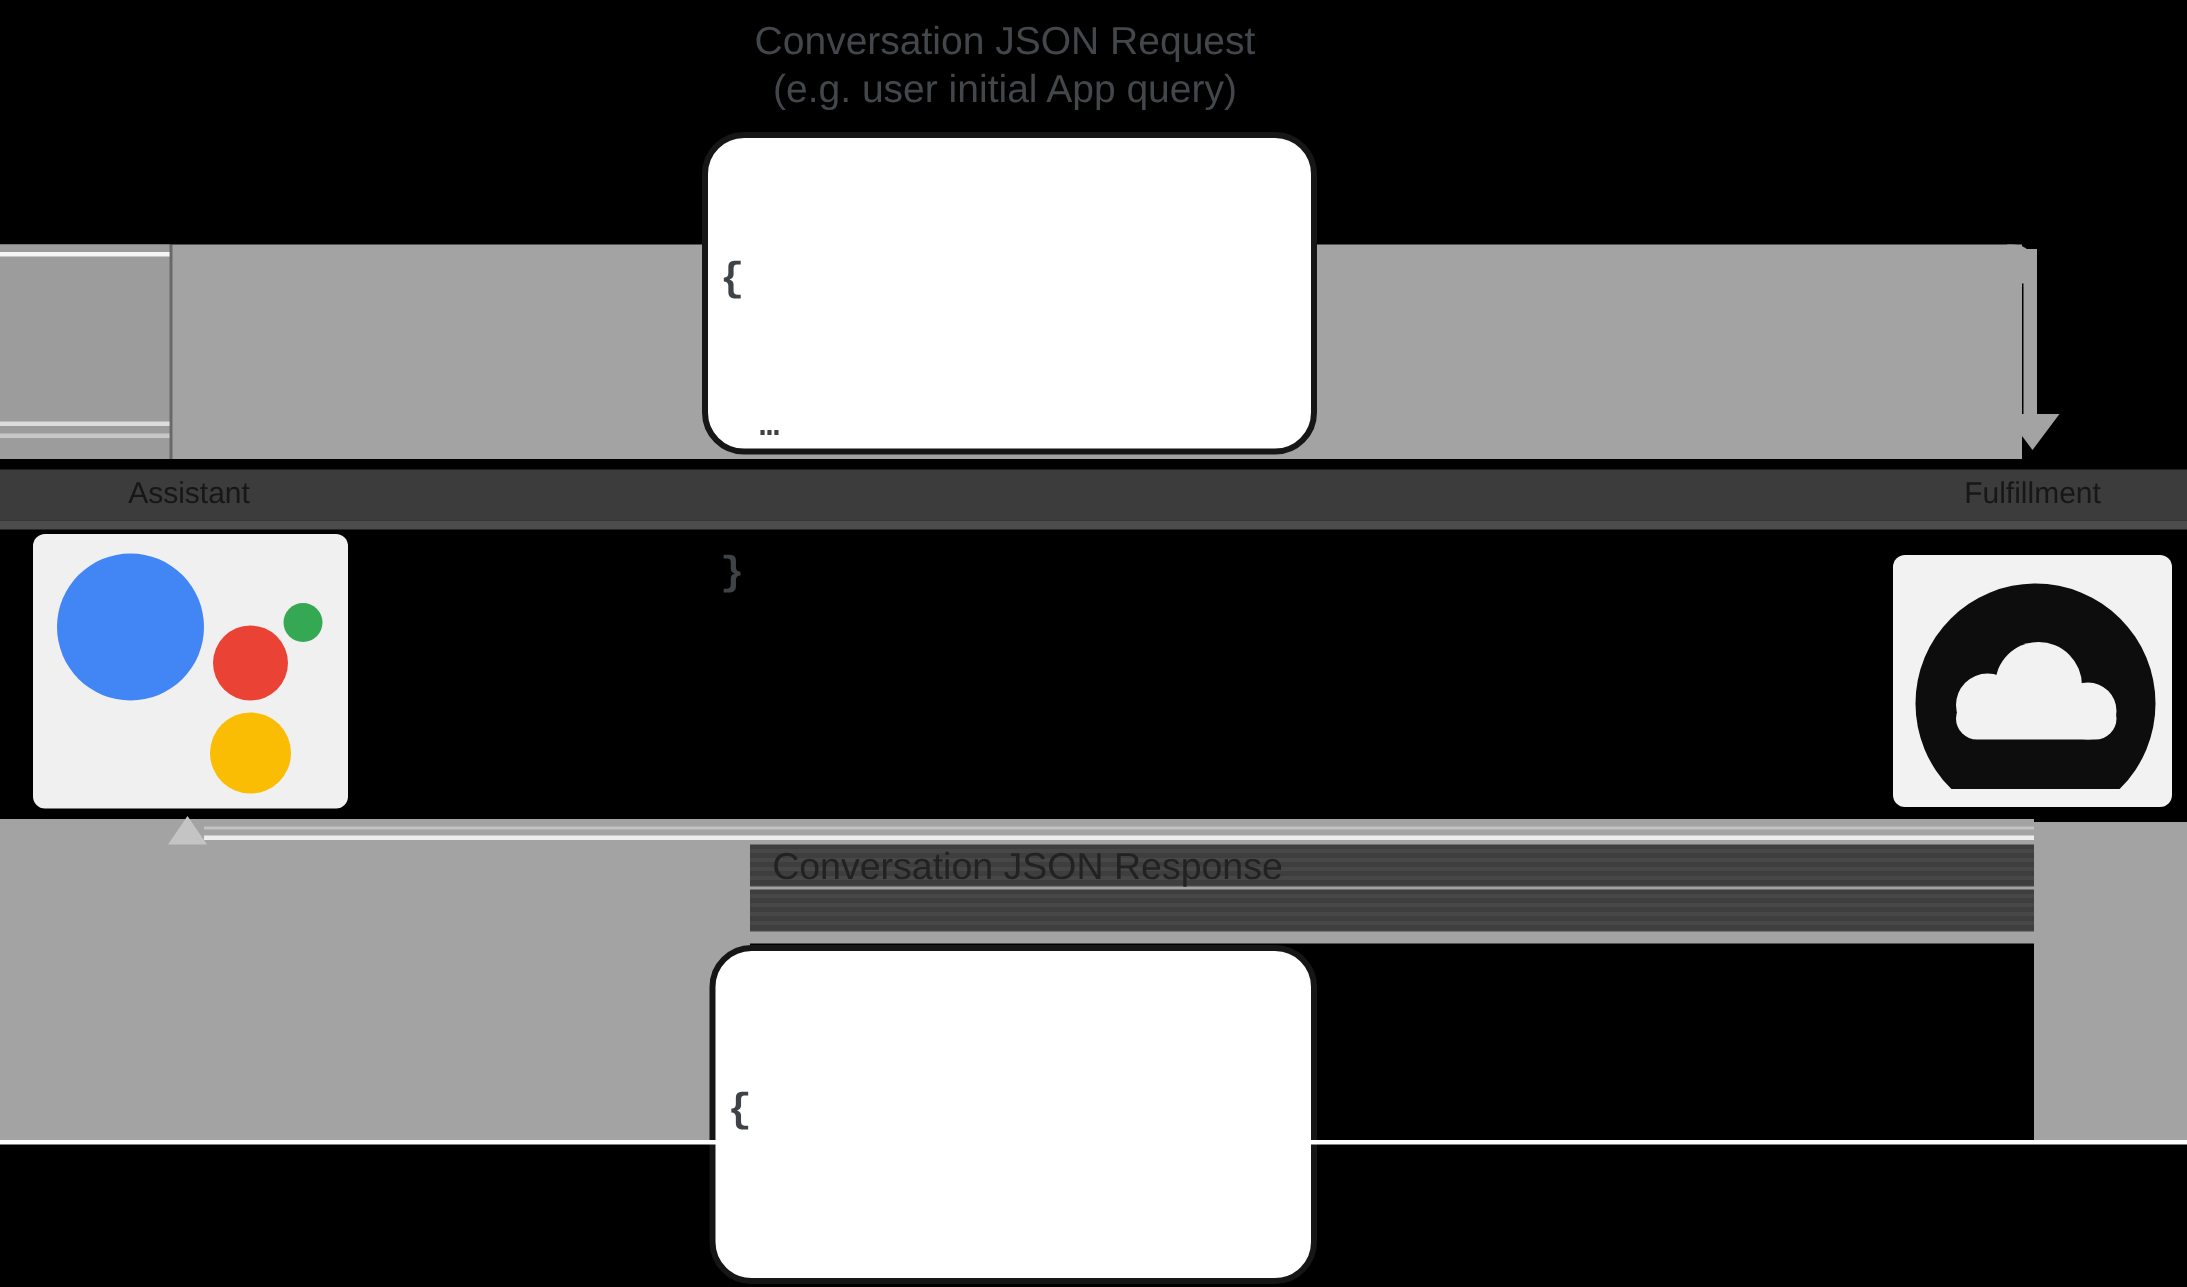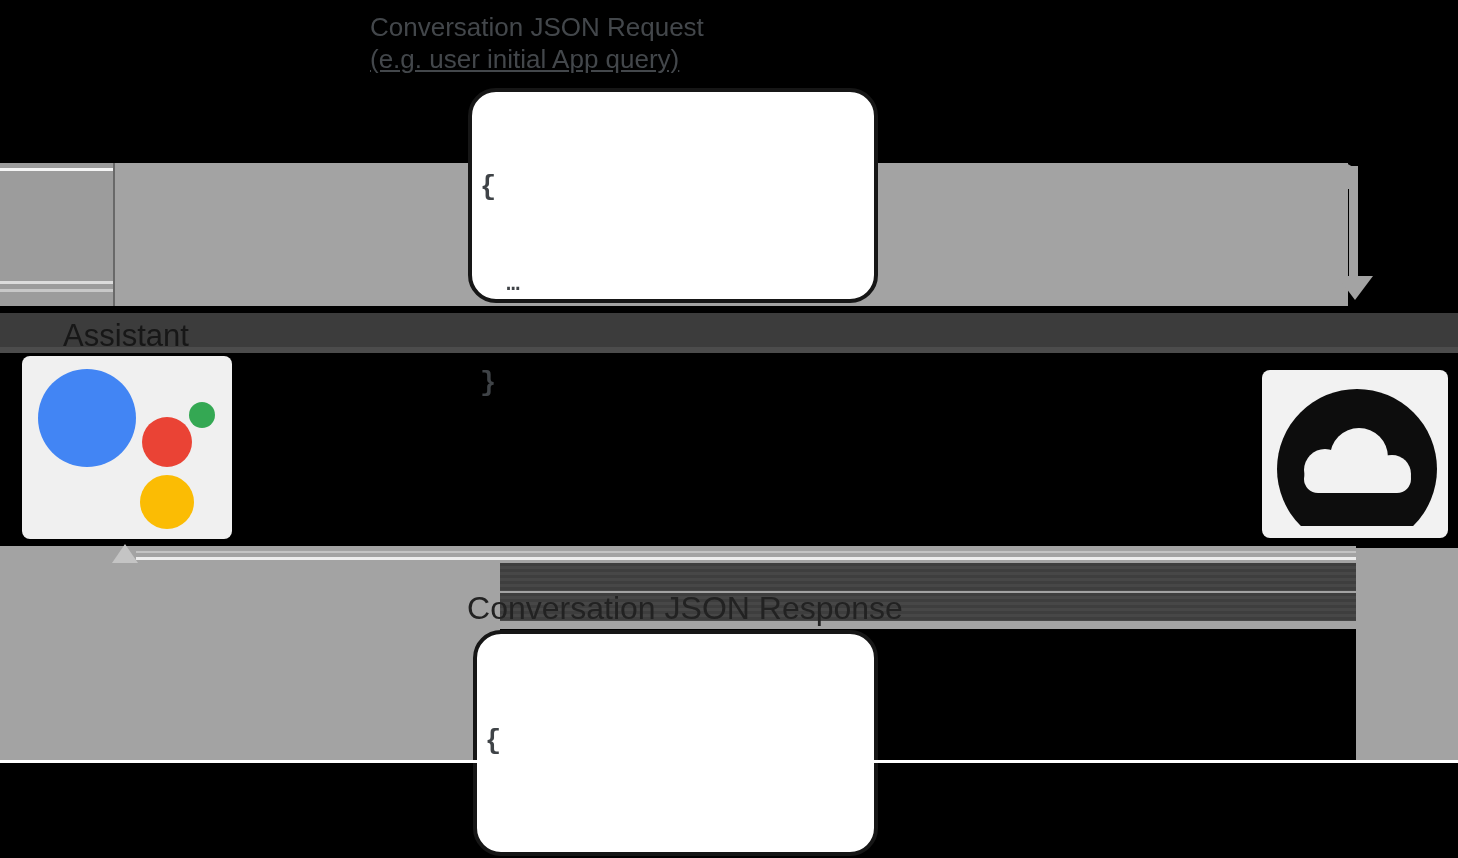--- a/index.html
+++ b/index.html
@@ -1,25 +1,25 @@
 <!DOCTYPE html>
 <html><head>
 <meta charset="utf-8">
 <style>
   html,body{margin:0;padding:0;background:#000;}
   #canvas{position:relative;width:1458px;height:858px;background:#000;overflow:hidden;
           font-family:"Liberation Sans",sans-serif;}
   .abs{position:absolute;}
 
   
-  .caption-top{left:370px;top:12px;width:600px;text-align:left;color:#43474b;z-index:4;}
+  .caption-top{left:370px;top:12px;width:600px;text-align:center;color:#43474b;z-index:4;}
   .caption-top .l1{font-size:26px;line-height:30px;}
-  .caption-top .l2{font-size:26px;line-height:30px;margin-top:2px;text-decoration:underline;}
+  .caption-top .l2{font-size:26px;line-height:30px;margin-top:2px;}
   .caption-bottom{left:385px;top:564px;width:600px;text-align:center;color:#222;z-index:4;}
-  .caption-bottom .l1{font-size:32px;line-height:28px;margin-top:30px;}
+  .caption-bottom .l1{font-size:25px;line-height:28px;}
   .caption-bottom .l2{font-size:25px;line-height:28px;margin-top:2px;}
 
   
   .band-top{left:0;top:163px;width:1348px;height:143px;background:#a3a3a3;z-index:1;}
   .band-top-leftcol{left:0;top:163px;width:113px;height:143px;background:#9c9c9c;z-index:2;}
   .band-seam{left:113px;top:163px;width:2px;height:143px;background:#3a3a3a;opacity:.55;z-index:2;}
   .artifact{background:#fff;z-index:3;}
   .a1{left:0;top:168px;width:113px;height:3px;opacity:.9;}
   .a2{left:0;top:281px;width:113px;height:3px;opacity:.65;}
   .a3{left:0;top:289px;width:113px;height:3px;opacity:.45;}
@@ -51,21 +51,21 @@
              color:#3f4347;font-size:27px;white-space:pre;box-sizing:border-box;}
   .json-top{left:468px;top:88px;width:410px;height:215px;padding:16px 0 0 8px;}
   .json-top .jline{line-height:38px;}
   .json-bottom{left:473px;top:630px;width:405px;height:226px;padding:28px 0 0 8px;}
   .json-bottom .jline{line-height:38px;}
   .jline.ellipsis{font-size:22px;}
 
   
   .label-band{left:0;top:313px;width:1458px;height:34px;background:#3c3c3c;z-index:4;}
   .label-strip{left:0;top:347px;width:1458px;height:6px;background:#4c4c4c;z-index:4;}
-  .actor-label{top:318px;width:200px;text-align:center;font-size:31px;color:#171717;z-index:5;}
+  .actor-label{top:318px;width:200px;text-align:center;font-size:20px;color:#171717;z-index:5;}
   .label-left{left:26px;}
   .label-right{left:1255px;}
 
   
   .assistant-box{left:22px;top:356px;width:210px;height:183px;background:#f0f0f0;
                  border-radius:8px;z-index:5;}
   .assistant-box .c{position:absolute;border-radius:50%;}
   .c-blue{left:16px;top:13px;width:98px;height:98px;background:#4285F4;}
   .c-red{left:120px;top:61px;width:50px;height:50px;background:#EA4335;}
   .c-green{left:167px;top:46px;width:26px;height:26px;background:#34A853;}
@@ -96,20 +96,21 @@
 
   <div class="abs json-card json-top">
     <div class="jline">{</div>
     <div class="jline ellipsis">  …</div>
     <div class="jline">}</div>
   </div>
 
   <div class="abs label-band"></div>
   <div class="abs label-strip"></div>
   <div class="abs actor-label label-left">Assistant</div>
+  <div class="abs actor-label label-right">Fulfillment</div>
 
   <div class="abs assistant-box">
     <div class="c c-blue"></div>
     <div class="c c-red"></div>
     <div class="c c-green"></div>
     <div class="c c-yellow"></div>
   </div>
 
   <div class="abs fulfillment-box">
     <svg width="186" height="168" viewBox="0 0 186 168">

